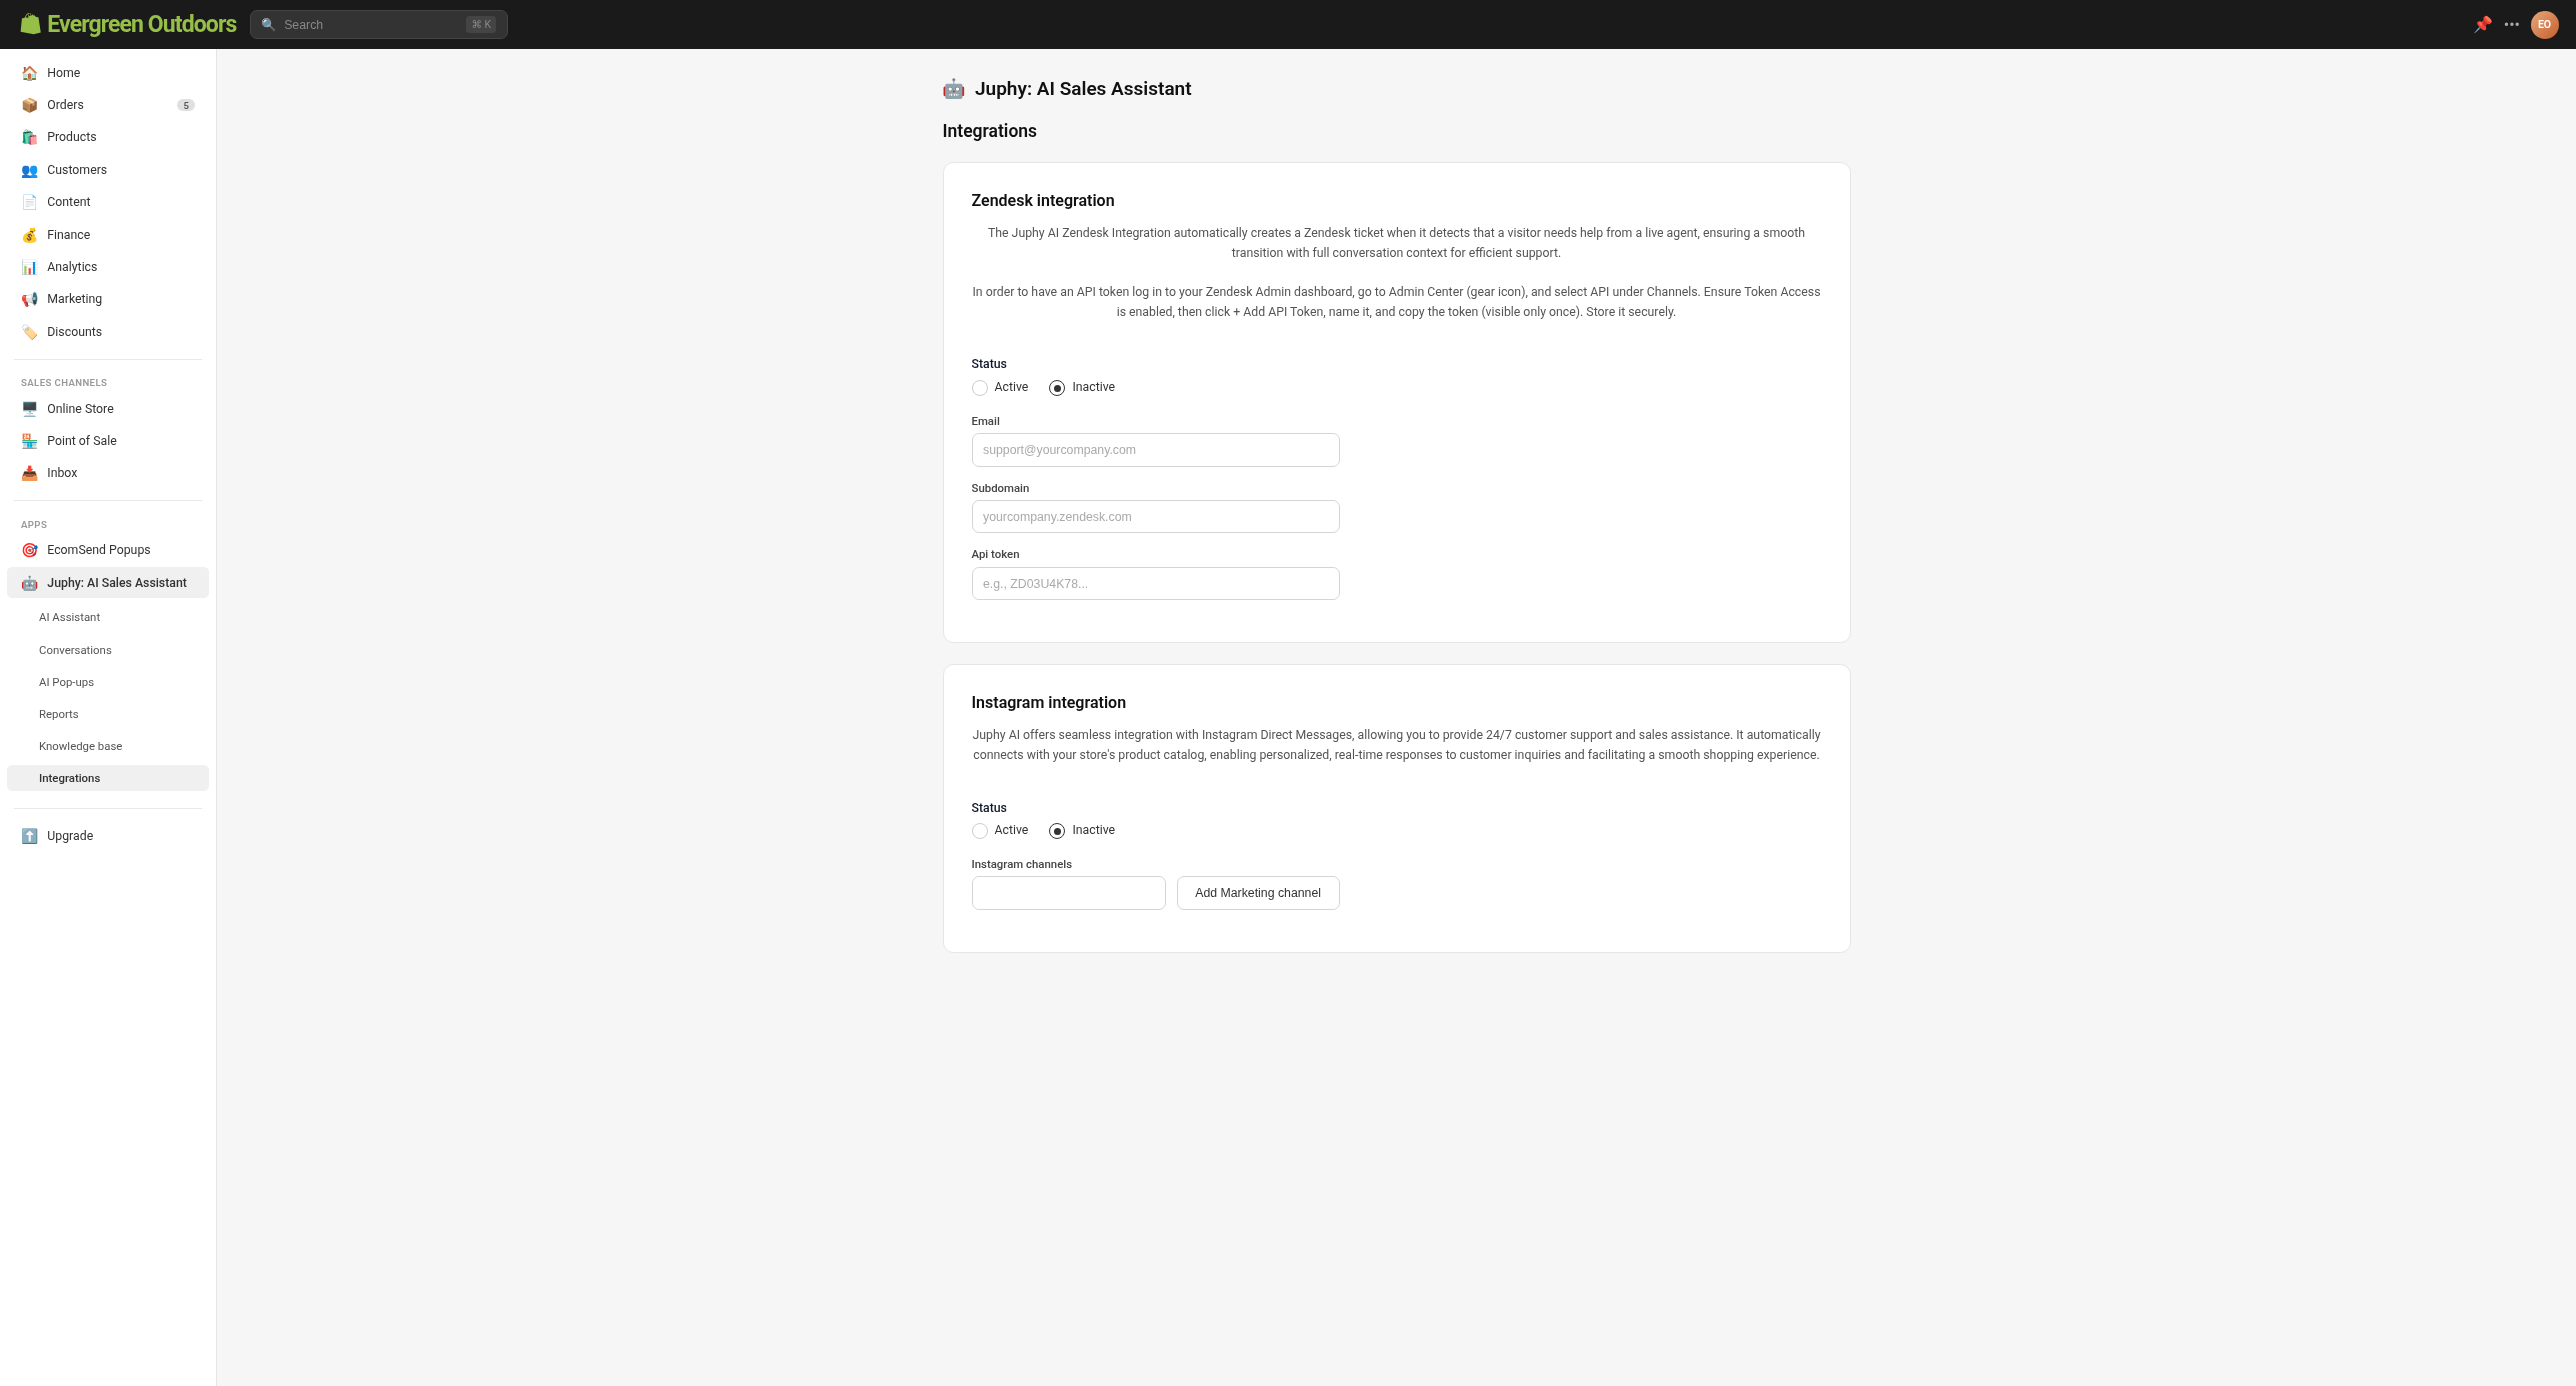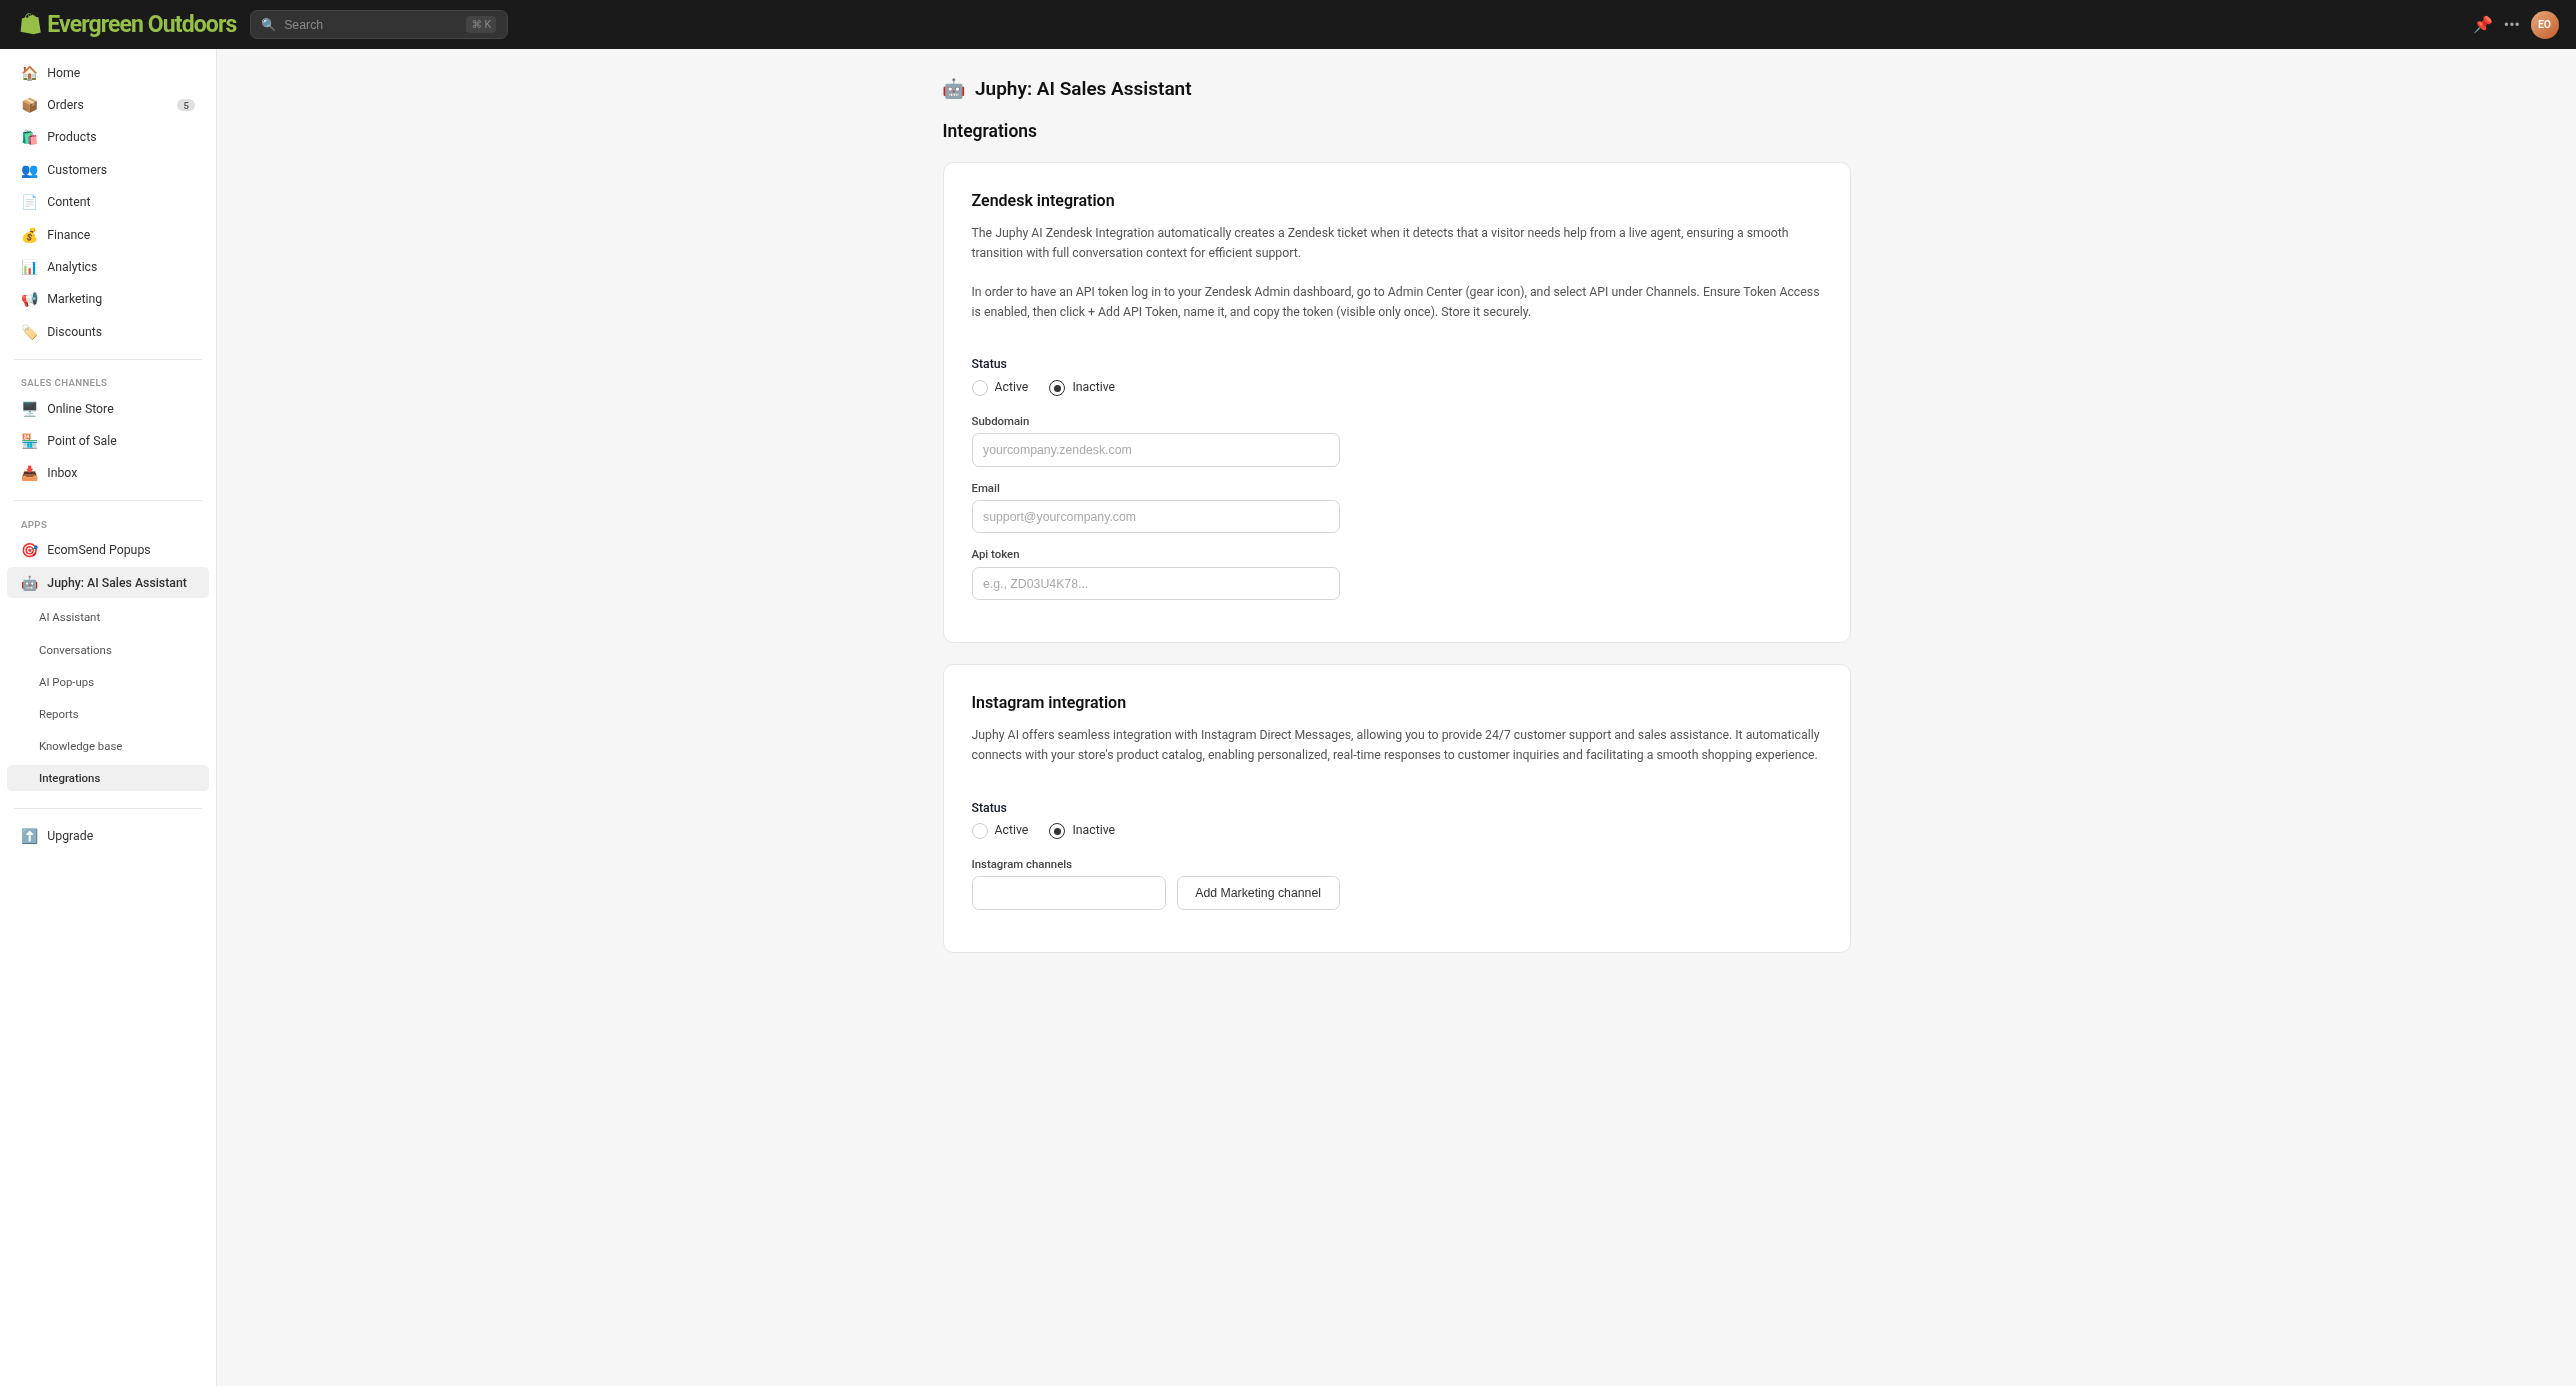--- a/index.html
+++ b/index.html
@@ -116,21 +116,21 @@
       border-radius: 10.5px;
       border: 0.9px solid #e5e5e5;
       margin-bottom: 21px;
       overflow: hidden;
     }
     .card-body { display: flex; gap: 35px; padding: 28px; flex-direction: column; }
     .card-left { flex: 1; }
     .card-right { width: 368px; flex-shrink: 0; }
 
     .integration-title { font-size: 16px; font-weight: 600; color: #111; margin-bottom: 14px; }
-    .integration-desc { font-size: 12.3px; color: #555; line-height: 1.6; }
+    .integration-desc { font-size: 12.3px; color: #555; line-height: 1.6; text-align: center; }
 
     
     .field-label { font-size: 12.3px; font-weight: 500; color: #0f172a; margin-bottom: 8.8px; }
     .status-group { display: flex; gap: 21px; margin-bottom: 17.5px; }
     .radio-option { display: flex; align-items: flex-start; gap: 7px; cursor: pointer; font-size: 12.3px; color: #333; }
     .radio-outer {
       width: 16px; height: 16px; border-radius: 50%; border: 1.8px solid #ccc;
       display: flex; align-items: center; justify-content: center; flex-shrink: 0;
     }
     .radio-outer.selected { border-color: #333; }
@@ -317,26 +317,26 @@
                 </label>
                 <label class="radio-option">
                   <div class="radio-outer selected inactive-selected">
                     <div class="radio-inner"></div>
                   </div>
                   <span>Inactive</span>
                 </label>
               </div>
             </div>
             <div class="form-field">
+              <label class="form-label">Email</label>
+              <input class="form-input" type="email" placeholder="support@yourcompany.com" style="">
+            </div>
+            <div class="form-field">
               <label class="form-label">Subdomain</label>
               <input class="form-input" type="text" placeholder="yourcompany.zendesk.com" style="">
-            </div>
-            <div class="form-field">
-              <label class="form-label">Email</label>
-              <input class="form-input" type="email" placeholder="support@yourcompany.com" style="">
             </div>
             <div class="form-field">
               <label class="form-label">Api token</label>
               <input class="form-input" type="text" placeholder="e.g., ZD03U4K78..." style="">
             </div>
           </div>
         </div>
       </div>
 
       <div class="integration-card">

